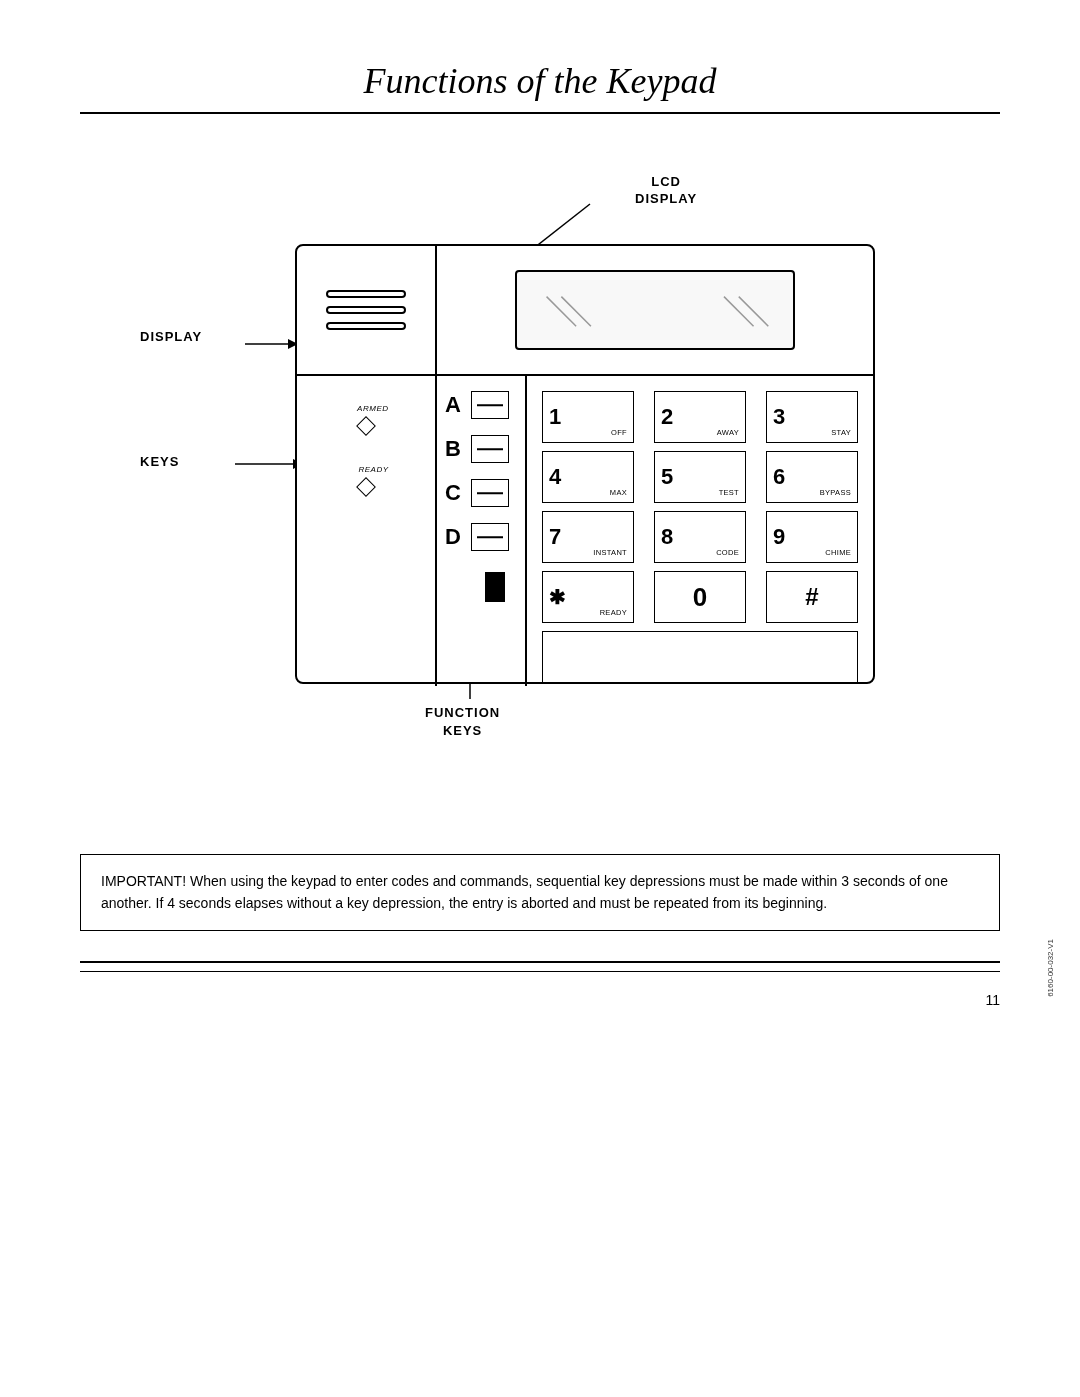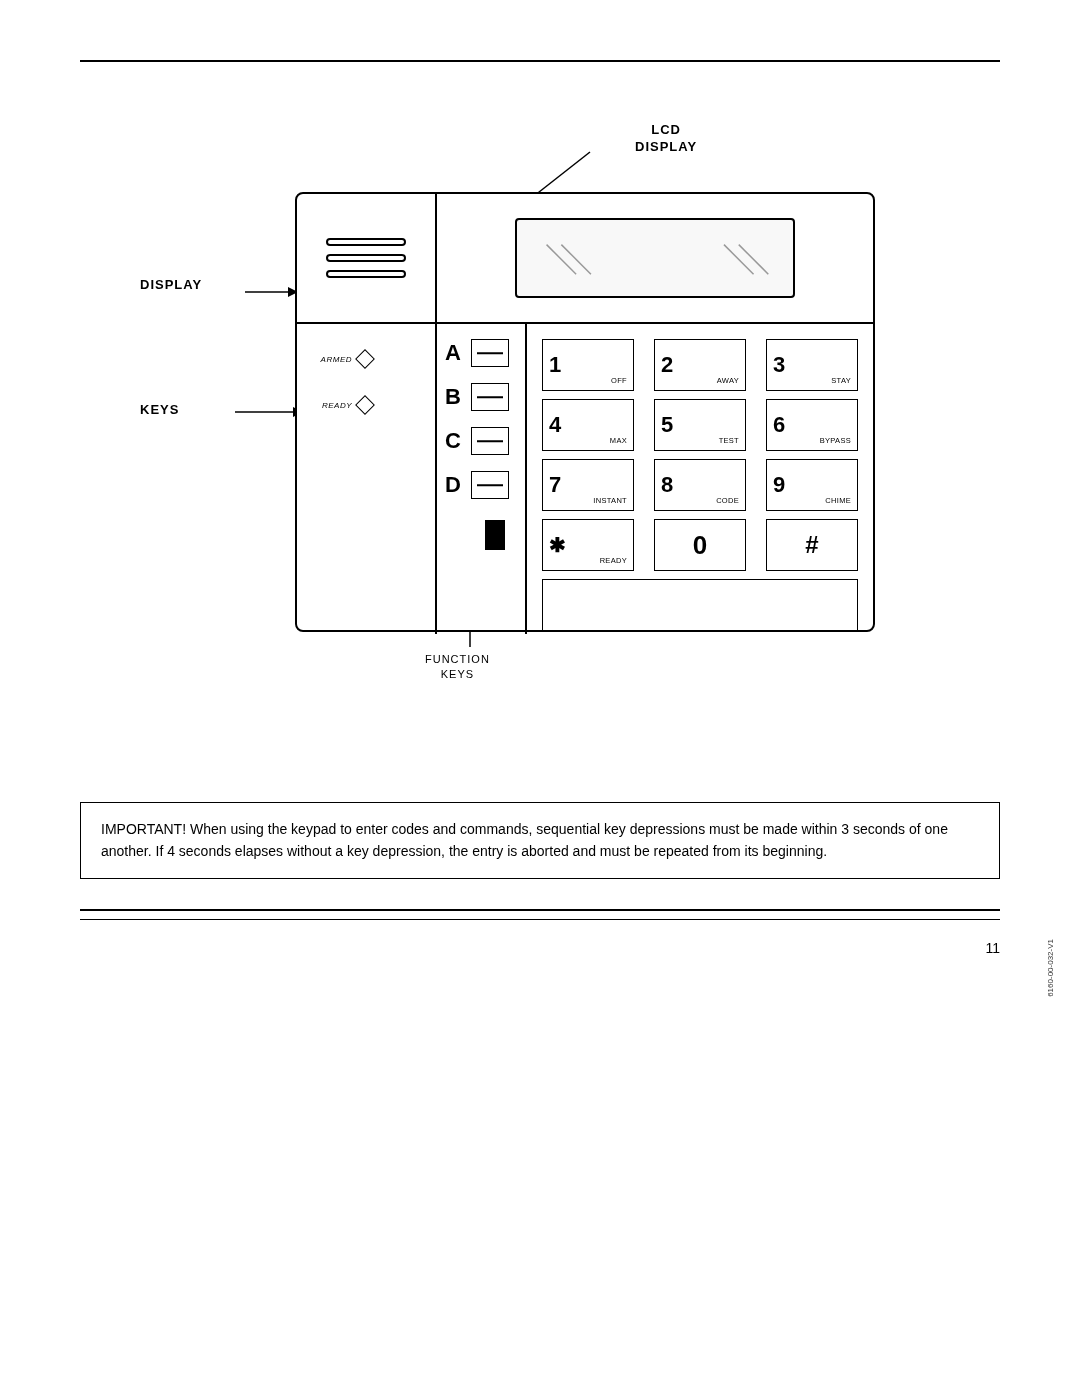--- a/index.html
+++ b/index.html
@@ -71,22 +71,22 @@
       font-size: 13px;
       font-weight: bold;
       letter-spacing: 1px;
     }
 
     .label-function-keys {
       position: absolute;
       top: 560px;
       left: 345px;
       text-align: center;
-      font-size: 11px;
-      font-weight: normal;
+      font-size: 13px;
+      font-weight: bold;
       letter-spacing: 1px;
       line-height: 1.4;
     }
 
     
     .diagram-svg {
       position: absolute;
       top: 0;
       left: 0;
       width: 100%;
@@ -169,20 +169,21 @@
       flex-direction: column;
       justify-content: flex-start;
       padding-top: 20px;
     }
 
     .led-row {
       display: flex;
       align-items: center;
       padding: 8px 10px;
       gap: 6px;
+      flex-direction: column;
     }
 
     .led-label {
       font-size: 8px;
       font-style: italic;
       letter-spacing: 0.5px;
       text-align: right;
       width: 45px;
     }
 
@@ -345,20 +346,21 @@
     }
     .arrow-head {
       fill: #000;
     }
   </style>
 </head>
 <body>
 
 <div class="page-container">
 
+  <h1 class="page-title">Functions of the Keypad</h1>
   <hr class="title-underline">
 
   <div class="diagram-area">
 
     <div class="label-lcd">LCD<br>DISPLAY</div>
     <div class="label-speaker">DISPLAY</div>
     <div class="label-leds">KEYS</div>
     <div class="label-function-keys">FUNCTION<br>KEYS</div>
 
     <svg class="diagram-svg" viewBox="0 0 920 680">

